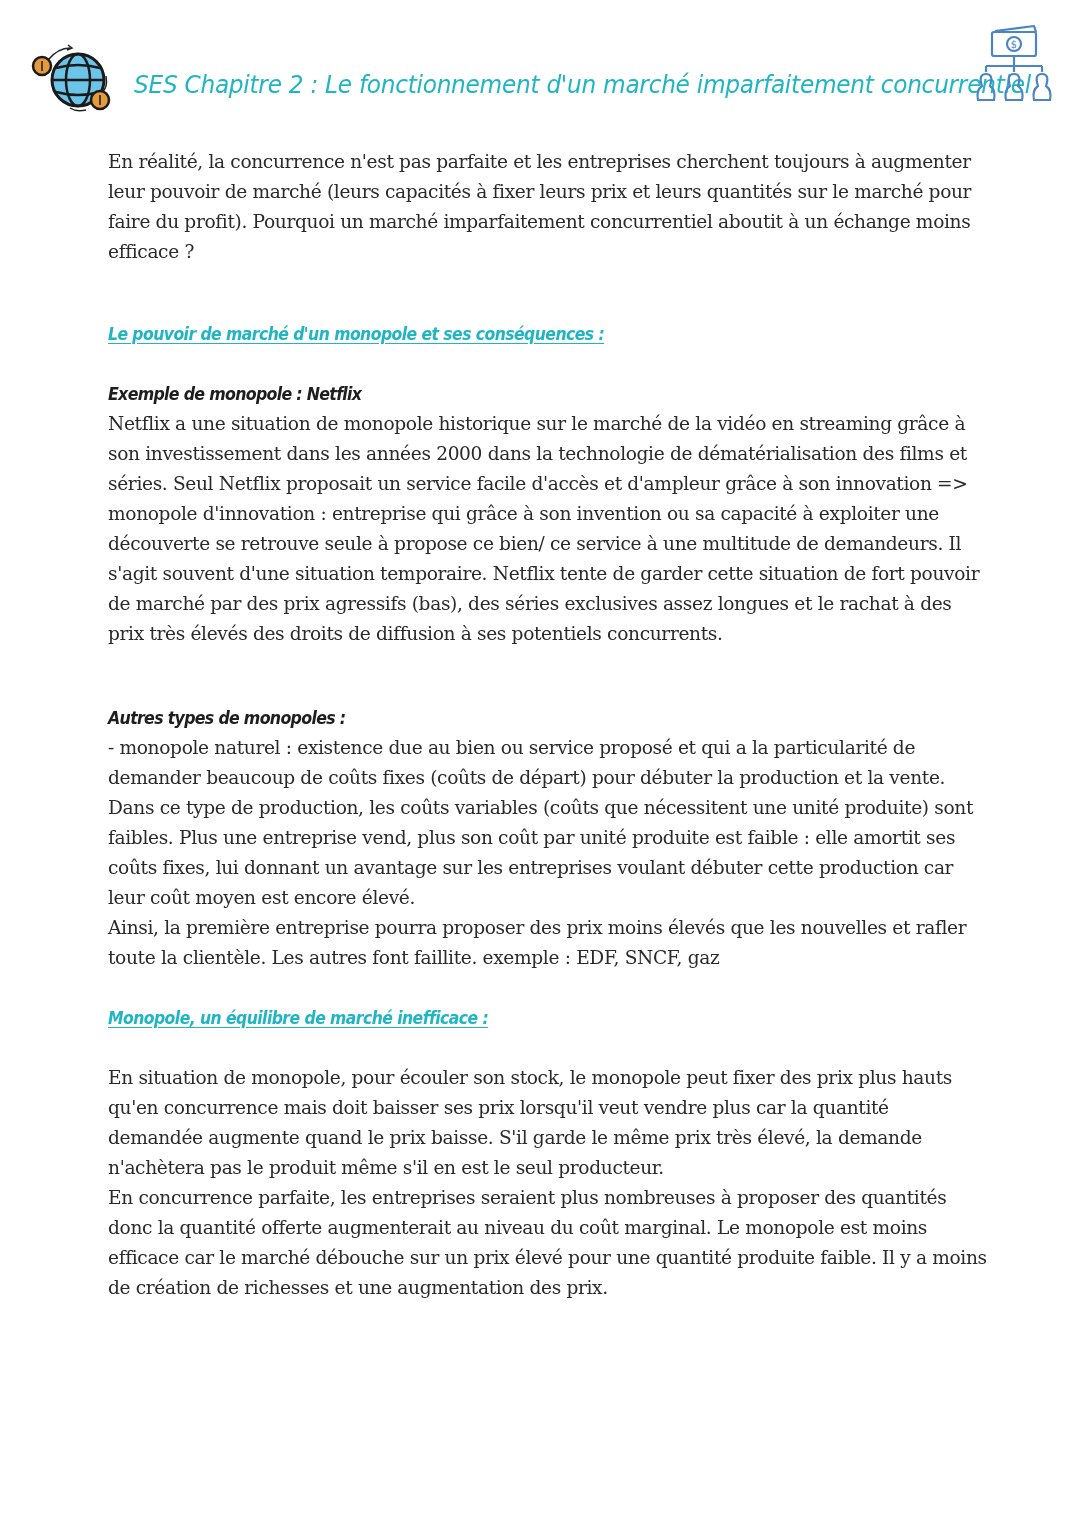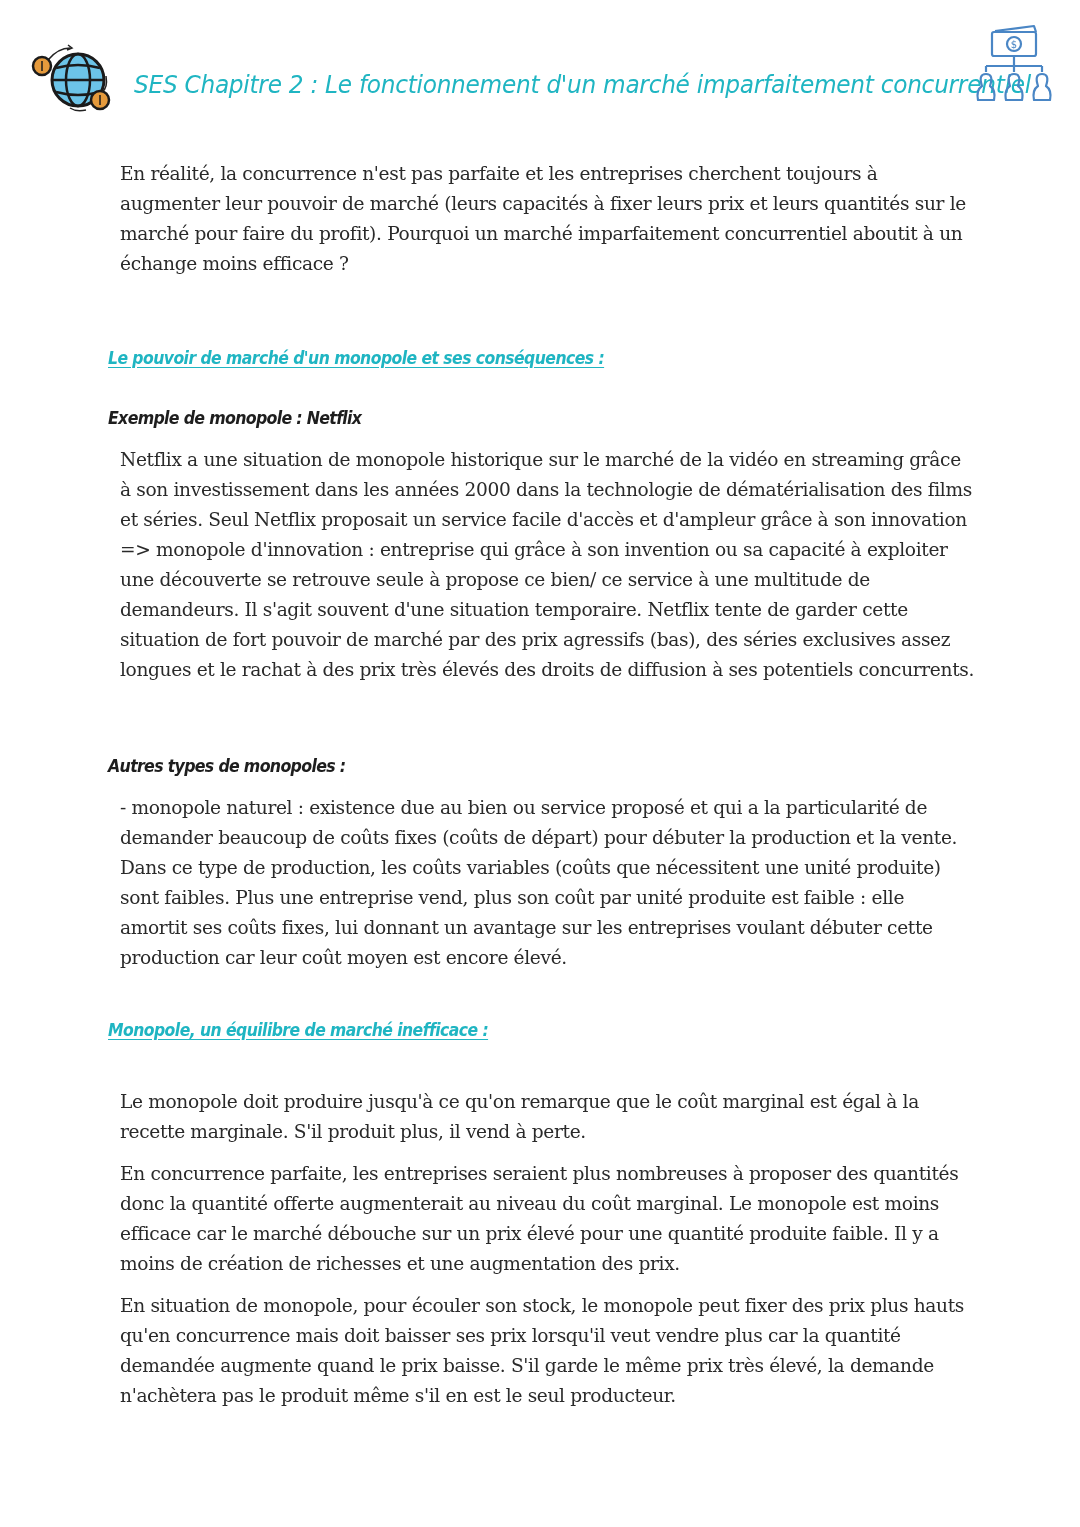--- a/index.html
+++ b/index.html
@@ -5,21 +5,21 @@
   html, body { margin: 0; padding: 0; background: #ffffff; }
   body { width: 1080px; height: 1527px; position: relative; overflow: hidden;
          font-family: "DejaVu Serif", "Liberation Serif", serif; color: #2a2a2a; }
   .header { position: absolute; left: 0; top: 0; width: 1080px; height: 130px; }
   .globe { position: absolute; left: 28px; top: 42px; width: 92px; height: 70px; }
   .money { position: absolute; left: 968px; top: 24px; width: 92px; height: 86px; }
   .title { position: absolute; left: 134px; top: 70px; font-family: "DejaVu Sans", sans-serif;
            font-style: italic; font-size: 25px; color: #1fb5c2; letter-spacing: -0.3px;
            white-space: nowrap; transform: scaleX(0.93); transform-origin: left center; }
   .content { position: absolute; left: 108px; top: 147px; width: 880px; }
-  p.para { margin: 12px; font-size: 18.6px; line-height: 30px; letter-spacing: -0.35px; }
+  p.para { margin: 0; font-size: 18.6px; line-height: 30px; letter-spacing: -0.35px; }
   .section-heading { margin: 0; font-family: "DejaVu Sans", sans-serif; font-style: italic;
            font-size: 17px; color: #1fb5c2; text-decoration: underline; text-underline-offset: 3px;
            line-height: 30px; letter-spacing: -0.6px; transform: scaleX(0.92); transform-origin: left center; }
   .sub-heading { margin: 0; font-family: "DejaVu Sans", sans-serif; font-style: italic;
            font-size: 18px; color: #1e1e1e; line-height: 30px; letter-spacing: -0.8px;
            transform: scaleX(0.88); transform-origin: left center; }
   .gap30 { height: 30px; }
   .gap22 { height: 22px; }
   .gap24 { height: 24px; }
 </style>
@@ -65,21 +65,21 @@
   <h2 class="section-heading">Le pouvoir de marché d'un monopole et ses conséquences :</h2>
   <div class="gap30"></div>
 
   <h3 class="sub-heading">Exemple de monopole : Netflix</h3>
   <p class="para">Netflix a une situation de monopole historique sur le marché de la vidéo en streaming grâce à son investissement dans les années 2000 dans la technologie de dématérialisation des films et séries. Seul Netflix proposait un service facile d'accès et d'ampleur grâce à son innovation =&gt; monopole d'innovation : entreprise qui grâce à son invention ou sa capacité à exploiter une découverte se retrouve seule à propose ce bien/ ce service à une multitude de demandeurs. Il s'agit souvent d'une situation temporaire. Netflix tente de garder cette situation de fort pouvoir de marché par des prix agressifs (bas), des séries exclusives assez longues et le rachat à des prix très élevés des droits de diffusion à ses potentiels concurrents.</p>
   <div class="gap30"></div>
   <div class="gap24"></div>
 
   <h3 class="sub-heading">Autres types de monopoles :</h3>
   <p class="para">- monopole naturel : existence due au bien ou service proposé et qui a la particularité de demander beaucoup de coûts fixes (coûts de départ) pour débuter la production et la vente. Dans ce type de production, les coûts variables (coûts que nécessitent une unité produite) sont faibles. Plus une entreprise vend, plus son coût par unité produite est faible : elle amortit ses coûts fixes, lui donnant un avantage sur les entreprises voulant débuter cette production car leur coût moyen est encore élevé.</p>
+  <p class="para">Ainsi, la première entreprise pourra proposer des prix moins élevés que les nouvelles et rafler toute la clientèle. Les autres font faillite. exemple : EDF, SNCF, gaz</p>
   <div class="gap30"></div>
 
   <h2 class="section-heading">Monopole, un équilibre de marché inefficace :</h2>
   <div class="gap30"></div>
 
-  <p class="para">Le monopole doit produire jusqu'à ce qu'on remarque que le coût marginal est égal à la recette marginale. S'il produit plus, il vend à perte.</p>
+  <p class="para">En situation de monopole, pour écouler son stock, le monopole peut fixer des prix plus hauts qu'en concurrence mais doit baisser ses prix lorsqu'il veut vendre plus car la quantité demandée augmente quand le prix baisse. S'il garde le même prix très élevé, la demande n'achètera pas le produit même s'il en est le seul producteur.</p>
   <p class="para">En concurrence parfaite, les entreprises seraient plus nombreuses à proposer des quantités donc la quantité offerte augmenterait au niveau du coût marginal. Le monopole est moins efficace car le marché débouche sur un prix élevé pour une quantité produite faible. Il y a moins de création de richesses et une augmentation des prix.</p>
-  <p class="para">En situation de monopole, pour écouler son stock, le monopole peut fixer des prix plus hauts qu'en concurrence mais doit baisser ses prix lorsqu'il veut vendre plus car la quantité demandée augmente quand le prix baisse. S'il garde le même prix très élevé, la demande n'achètera pas le produit même s'il en est le seul producteur.</p>
 </div>
 
 </body></html>

